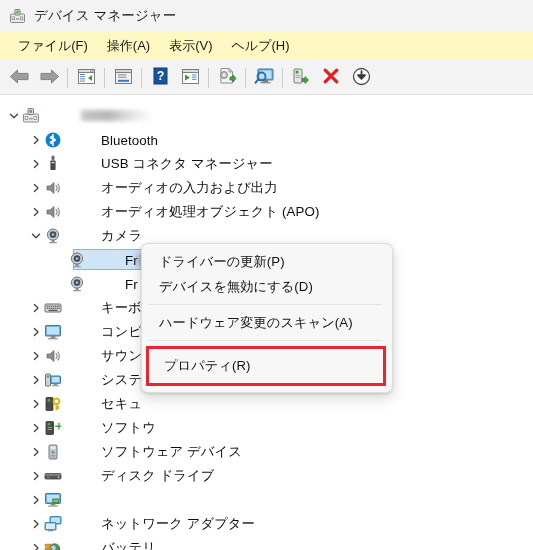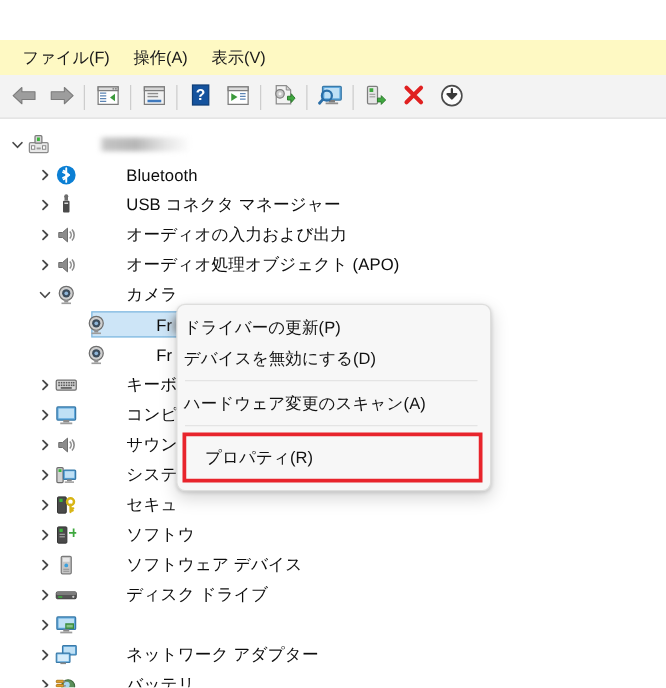--- a/index.html
+++ b/index.html
@@ -181,21 +181,21 @@
     border-radius: 7px;
     box-shadow: 0 5px 14px rgba(0,0,0,0.17), 0 1px 3px rgba(0,0,0,0.12);
     padding: 5px 0 6px 0;
     box-sizing: border-box;
     z-index: 50;
   }
   .ctx-item {
     height: 25px;
     display: flex;
     align-items: center;
-    padding-left: 5px;
+    padding-left: 17px;
     font-size: 13.2px;
     color: #121212;
     letter-spacing: 0.1px;
     position: relative;
     white-space: nowrap;
     cursor: default;
   }
   .ctx-sep {
     height: 1px;
     background: #e4e4e4;
@@ -207,25 +207,39 @@
     height: 40px;
     border: 3px solid #e8242c;
     box-sizing: border-box;
   }
 </style>
 </head>
 <body>
 
 <div id="app">
 
+  <div class="titlebar">
+    <span class="title-icon">
+      <svg width="17" height="17" viewBox="0 0 17 17">
+        <rect x="1.5" y="6" width="14" height="8.5" rx="1" fill="#e9e9e9" stroke="#8a8a8a" stroke-width="1"></rect>
+        <rect x="6" y="1.5" width="5" height="5.5" rx="0.8" fill="#d8d8d8" stroke="#7b7b7b" stroke-width="1"></rect>
+        <rect x="7.4" y="2.8" width="2.2" height="2.6" fill="#3ab53a"></rect>
+        <rect x="3.2" y="9" width="2.4" height="2.6" fill="#ffffff" stroke="#8a8a8a" stroke-width="0.8"></rect>
+        <rect x="11.4" y="9" width="2.4" height="2.6" fill="#ffffff" stroke="#8a8a8a" stroke-width="0.8"></rect>
+        <rect x="7" y="10.2" width="3" height="1.4" fill="#9a9a9a"></rect>
+      </svg>
+    </span>
+    <span class="title-text">デバイス マネージャー</span>
+  </div>
 
   <div class="menubar">
     <div class="menubar-item">ファイル(F)</div>
     <div class="menubar-item">操作(A)</div>
     <div class="menubar-item">表示(V)</div>
+    <div class="menubar-item">ヘルプ(H)</div>
   </div>
 
   <div class="toolbar">
 
     <div class="tb-btn">
       <span>
         <svg width="21" height="17" viewBox="0 0 21 17">
           <path d="M8.5 2 L1.5 8.5 L8.5 15 L8.5 11.6 L19 11.6 L19 5.4 L8.5 5.4 Z" fill="#9d9d9d" stroke="#7c7c7c" stroke-width="0.9" stroke-linejoin="round"></path>
         </svg>
       </span>

